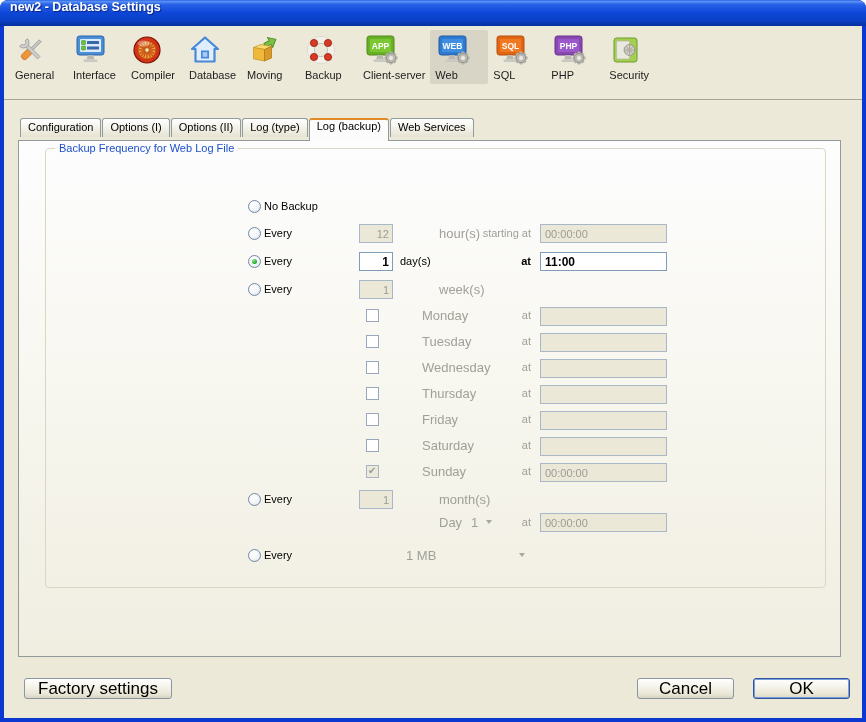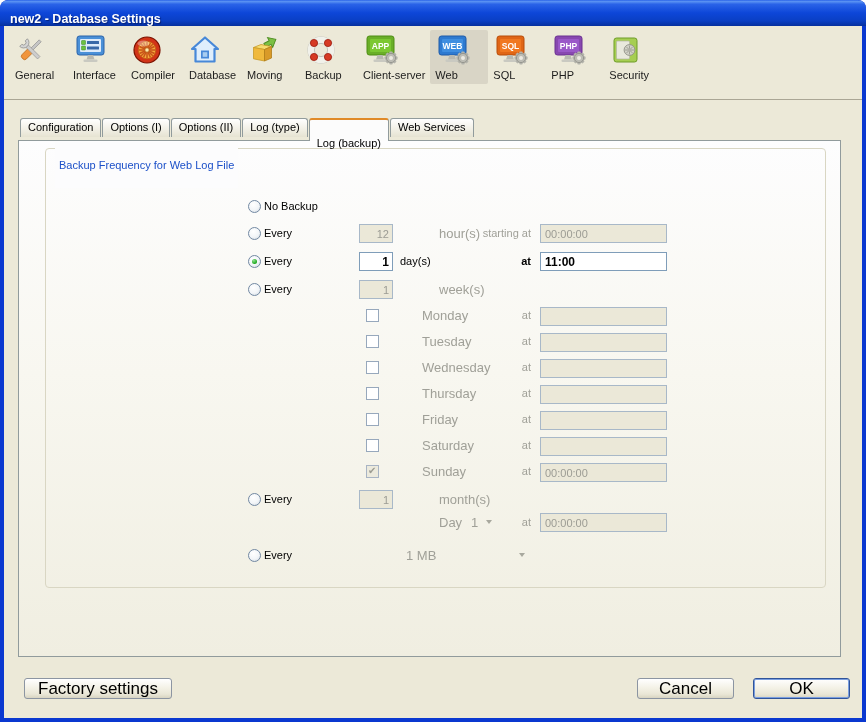--- a/index.html
+++ b/index.html
@@ -1,43 +1,43 @@
 <!DOCTYPE html>
 <html><head>
 <meta charset="utf-8">
 <style>
   html,body{margin:0;padding:0;background:#fff;}
   .window{position:relative;width:866px;height:722px;background:#0a38d0;border-radius:8px 8px 0 0;
     overflow:hidden;font-family:"Liberation Sans",sans-serif;font-size:11px;}
   .titlebar{position:absolute;left:0;top:0;width:100%;height:26px;border-radius:8px 8px 0 0;
     background:linear-gradient(180deg,#2a63e8 0%,#5a92f2 6%,#2a63e8 16%,#0d46d8 50%,#0a3fc4 80%,#06309e 100%);
-    display:flex;align-items:flex-end;box-sizing:border-box;padding-left:10px;}
+    display:flex;align-items:flex-start;box-sizing:border-box;padding-left:10px;}
   .titlebar .ttl{color:#fff;font-weight:bold;font-size:12.5px;text-shadow:1px 1px 1px rgba(0,20,90,.7);}
   .client{position:absolute;left:4px;right:4px;top:26px;bottom:4px;background:#ece9d8;}
 
   
   .toolbar{position:absolute;left:0;top:0;right:0;height:74px;border-bottom:1px solid #aaa695;
     display:flex;align-items:flex-start;padding:4px 0 0 6px;box-sizing:border-box;}
   .tool{display:flex;flex-direction:column;align-items:flex-start;gap:2px;padding:3px 5px 3px;min-width:48px;border-radius:2px;}
   .tool.selected{background:#d9d5c6;}
   .tool .icon{height:34px;display:flex;align-items:center;justify-content:center;}
   .tool .lbl{font-size:11px;color:#1c1c1c;white-space:nowrap;}
 
   
   .tabbar{position:absolute;left:16px;top:92px;height:22px;display:flex;align-items:flex-start;z-index:3;}
   .tab{box-sizing:border-box;height:19px;padding:2px 7px 0;margin-right:1px;font-size:11px;color:#000;
     background:linear-gradient(180deg,#ffffff,#f2f0e6 55%,#e6e3d2);
     border:1px solid #919b9c;border-bottom:none;border-radius:3px 3px 0 0;position:relative;white-space:nowrap;}
-  .tab.selected{height:23px;padding-top:17px;background:#fcfcfc;border-top:2px solid #e08a28;z-index:5;margin-bottom:-1px;}
+  .tab.selected{height:23px;padding-top:0;background:#fcfcfc;border-top:2px solid #e08a28;z-index:5;margin-bottom:-1px;}
 
   
   .panel{position:absolute;left:14px;top:114px;width:823px;height:517px;box-sizing:border-box;
     border:1px solid #919b9c;background:linear-gradient(180deg,#fdfdfe 0%,#f8f7f0 45%,#f0eee1 100%);}
   .groupbox{position:absolute;left:26px;top:7px;width:779px;height:438px;border:1px solid #d9d6c3;border-radius:4px;}
-  .groupbox .legend{position:absolute;left:9px;top:-7px;padding:17px 4px;font-size:11px;color:#1c50c8;background:#fcfcfd;white-space:nowrap;}
+  .groupbox .legend{position:absolute;left:9px;top:-7px;padding:0 4px;font-size:11px;color:#1c50c8;background:#fcfcfd;white-space:nowrap;}
   .gbc{position:absolute;left:0;top:0;right:0;bottom:0;}
 
   
   .radio{position:absolute;width:13px;height:13px;border:1px solid #7288a2;border-radius:50%;box-sizing:border-box;
     background:radial-gradient(circle at 40% 32%,#ffffff 0%,#f2f5f8 55%,#cfd8e0 100%);}
   .radio.on::after{content:"";position:absolute;left:3px;top:3px;width:5px;height:5px;border-radius:50%;
     background:radial-gradient(circle at 35% 30%,#8ee08e,#1ca81c 70%);}
   .cb{position:absolute;width:13px;height:13px;border:1px solid #97a8bc;background:#fff;box-sizing:border-box;}
   .cb.checked{background:#eceadd;border-color:#a8b4c4;}
   .cb.checked::after{content:"\2714";position:absolute;left:1px;top:-1px;font-size:10px;color:#9c9c92;}

